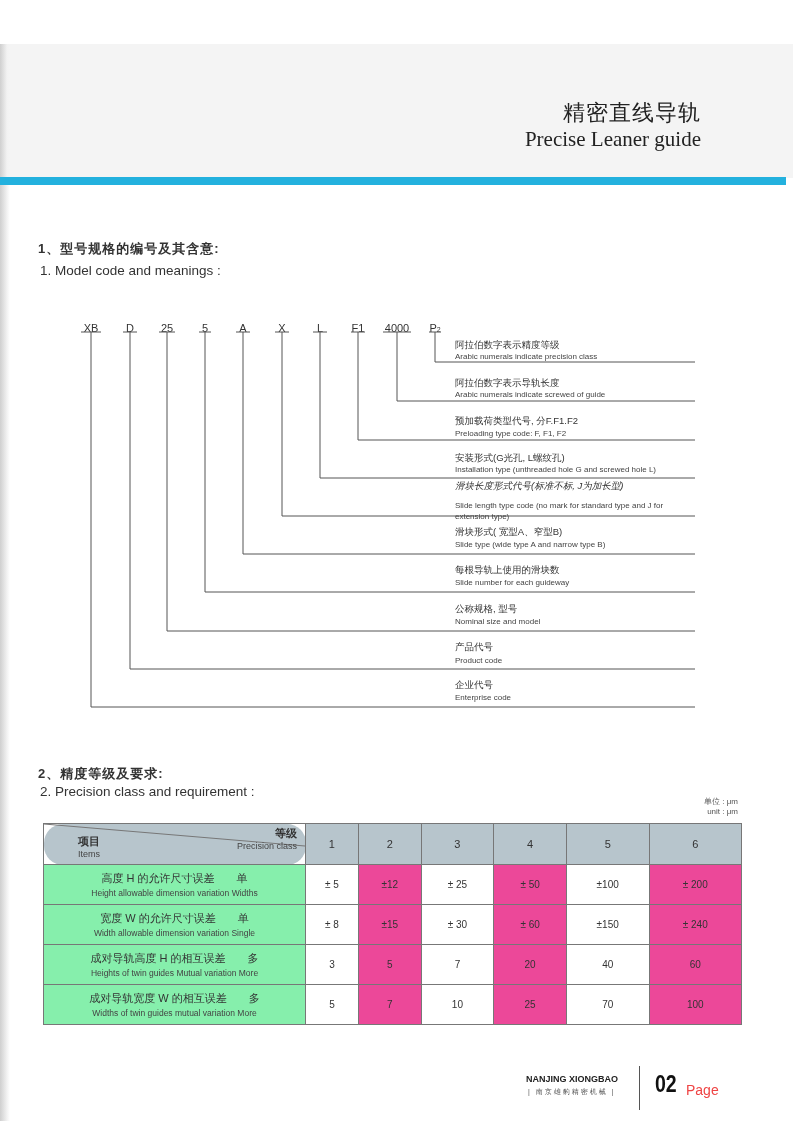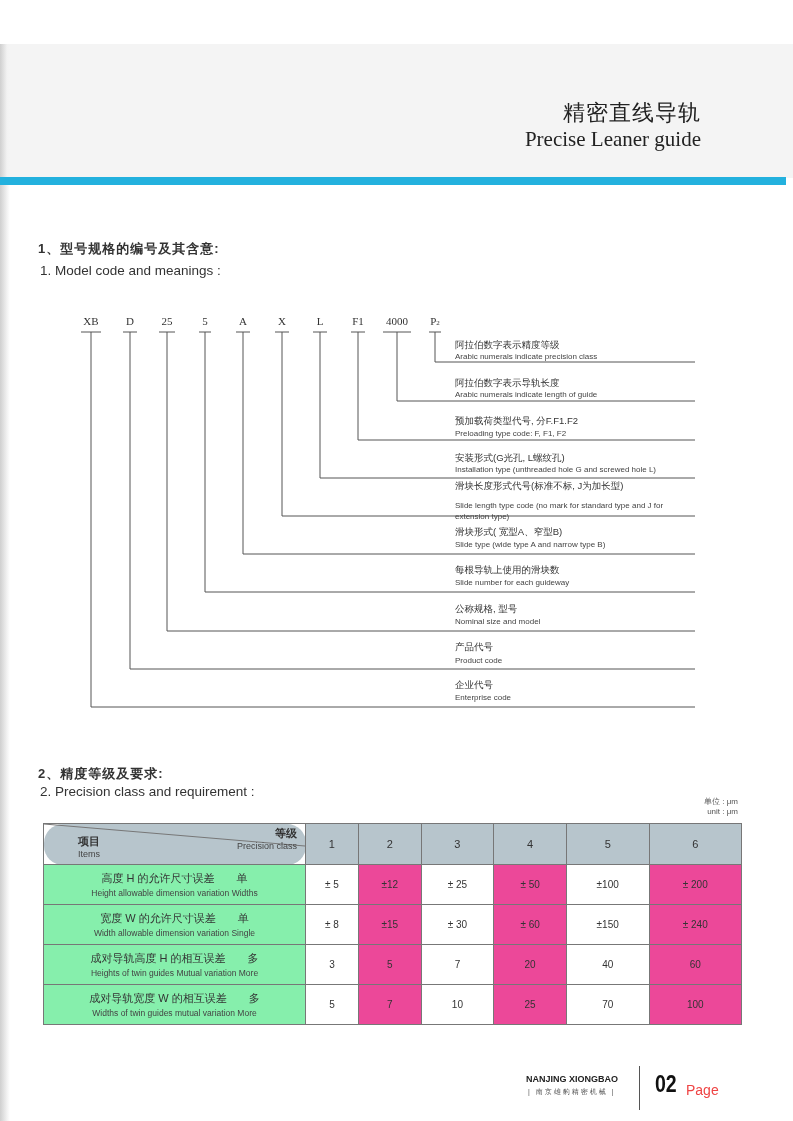--- a/index.html
+++ b/index.html
@@ -22,21 +22,21 @@
   }
   .title-en {
     position:absolute; right:92px; top:127px;
     font-family:"Liberation Serif",serif; font-size:21px; color:#222;
   }
   .blue-bar {
     position:absolute; left:0; top:177px; width:786px; height:8px; background:#23b1de;
   }
   .sec-cn { position:absolute; font-size:13px; font-weight:bold; color:#333; letter-spacing:1px; }
   .sec-en { position:absolute; font-size:13.5px; color:#333; }
-  .code { position:absolute; top:315px; font-size:11px; color:#333; text-align:right; transform:translateX(-50%);font-family:Liberation Serif, serif; }
+  .code { position:absolute; top:322px; font-size:11px; color:#333; text-align:right; transform:translateX(-50%); }
   .desc-cn { position:absolute; left:455px; font-size:9.5px; color:#333; }
   .desc-en { position:absolute; left:455px; font-size:8px; color:#444; line-height:11px; width:240px; }
   svg.diagram { position:absolute; left:0; top:0; }
   .unit { position:absolute; right:55px; font-size:8px; color:#555; text-align:right; }
   table.prec {
     position:absolute; left:43px; top:823px; width:699px;
     border-collapse:collapse; font-size:10px; color:#333;
   }
   table.prec td { border:1px solid #777; text-align:center; vertical-align:middle; padding:0; }
   table.prec tr.head td { background:#b7c5cc; height:40px; font-size:11px; }
@@ -105,29 +105,29 @@
     <polyline points="167,332 167,631 695,631"></polyline>
     <polyline points="130,332 130,669 695,669"></polyline>
     <polyline points="91,332 91,707 695,707"></polyline>
   </g>
 </svg>
 
 <div class="desc-cn" style="top:339px;">阿拉伯数字表示精度等级</div>
 <div class="desc-en" style="top:351px;">Arabic numerals indicate precision class</div>
 
 <div class="desc-cn" style="top:377px;">阿拉伯数字表示导轨长度</div>
-<div class="desc-en" style="top:389px;">Arabic numerals indicate length of guide</div>
+<div class="desc-en" style="top:389px;">Arabic numerals indicate screwed of guide</div>
 
 <div class="desc-cn" style="top:415px;">预加载荷类型代号, 分F.F1.F2</div>
 <div class="desc-en" style="top:428px;">Preloading type code: F, F1, F2</div>
 
 <div class="desc-cn" style="top:452px;">安装形式(G光孔, L螺纹孔)</div>
 <div class="desc-en" style="top:464px;width:260px;">Installation type (unthreaded hole G and screwed hole L)</div>
 
-<div class="desc-cn" style="top:480px;">滑块长度形式代号(标准不标, J为加长型)</div>
+<div class="desc-cn" style="top:480px;font-style:italic;">滑块长度形式代号(标准不标, J为加长型)</div>
 <div class="desc-en" style="top:500px;width:235px;">Slide length type code (no mark for standard type and J for extension type)</div>
 
 <div class="desc-cn" style="top:526px;">滑块形式( 宽型A、窄型B)</div>
 <div class="desc-en" style="top:539px;">Slide type (wide type A and narrow type B)</div>
 
 <div class="desc-cn" style="top:564px;">每根导轨上使用的滑块数</div>
 <div class="desc-en" style="top:577px;">Slide number for each guideway</div>
 
 <div class="desc-cn" style="top:603px;">公称规格, 型号</div>
 <div class="desc-en" style="top:616px;">Nominal size and model</div>

